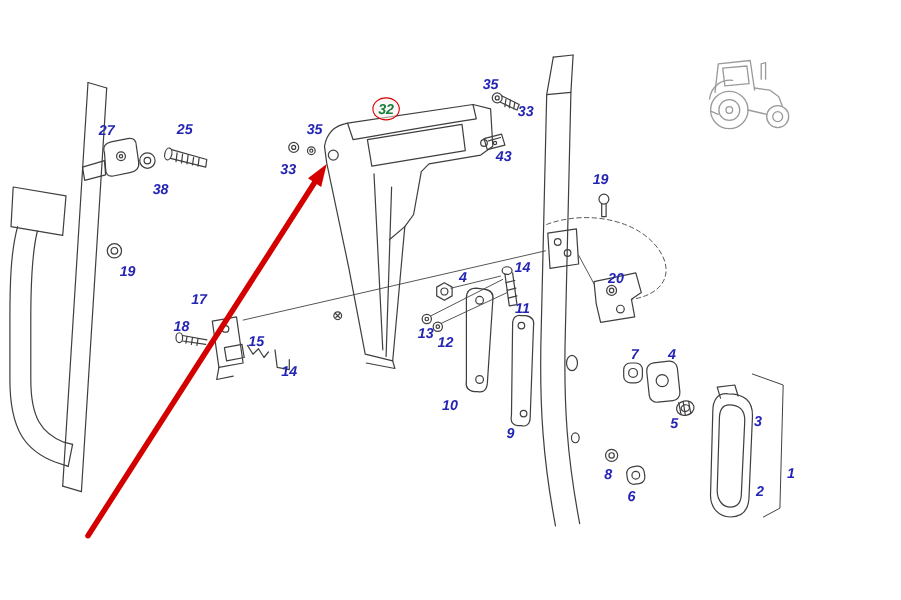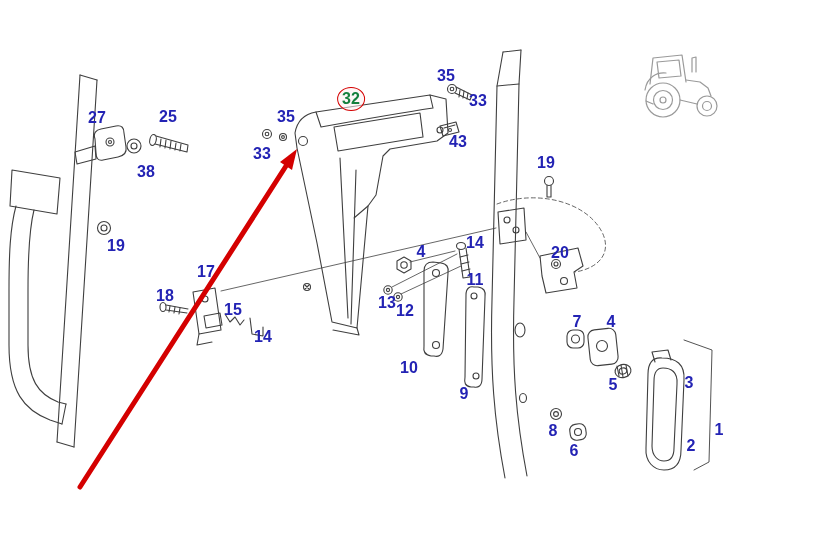--- a/index.html
+++ b/index.html
@@ -20,25 +20,26 @@
   svg.artwork {
     position: absolute;
     left: 0;
     top: 0;
   }
   .part-label {
     position: absolute;
     transform: translate(-50%, -50%);
     color: #2323b4;
     font-weight: bold;
-    font-size: 16px;
+    font-size: 13px;
     line-height: 1;
     cursor: pointer;
     user-select: none;
     white-space: nowrap;
+    font-style: italic;
   }
   .part-label.highlight {
     color: #15803d;
     border: 1.6px solid #d40000;
     border-radius: 50%;
     padding: 3px 4px;
     min-width: 15px;
     text-align: center;
     background: rgba(255, 240, 240, 0.55);
   }
@@ -254,21 +255,21 @@
   <span class="part-label" style="left:168px;top:117px">25</span>
   <span class="part-label" style="left:146px;top:172px">38</span>
   <span class="part-label" style="left:116px;top:246px">19</span>
   <span class="part-label" style="left:286px;top:117px">35</span>
   <span class="part-label" style="left:262px;top:154px">33</span>
   <span class="part-label highlight" style="left:351px;top:99px">32</span>
   <span class="part-label" style="left:446px;top:76px">35</span>
   <span class="part-label" style="left:478px;top:101px">33</span>
   <span class="part-label" style="left:458px;top:142px">43</span>
   <span class="part-label" style="left:546px;top:163px">19</span>
-  <span class="part-label" style="left:206px;top:272px">17</span>
+  <span class="part-label" style="left:181px;top:272px">17</span>
   <span class="part-label" style="left:165px;top:296px">18</span>
   <span class="part-label" style="left:233px;top:310px">15</span>
   <span class="part-label" style="left:263px;top:337px">14</span>
   <span class="part-label" style="left:387px;top:303px">13</span>
   <span class="part-label" style="left:405px;top:311px">12</span>
   <span class="part-label" style="left:421px;top:252px">4</span>
   <span class="part-label" style="left:475px;top:243px">14</span>
   <span class="part-label" style="left:475px;top:280px">11</span>
   <span class="part-label" style="left:560px;top:253px">20</span>
   <span class="part-label" style="left:409px;top:368px">10</span>

